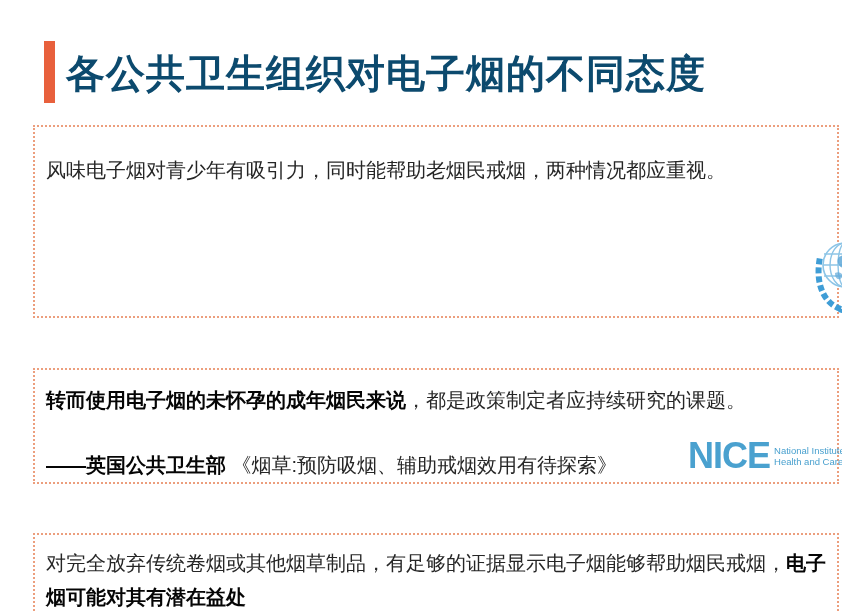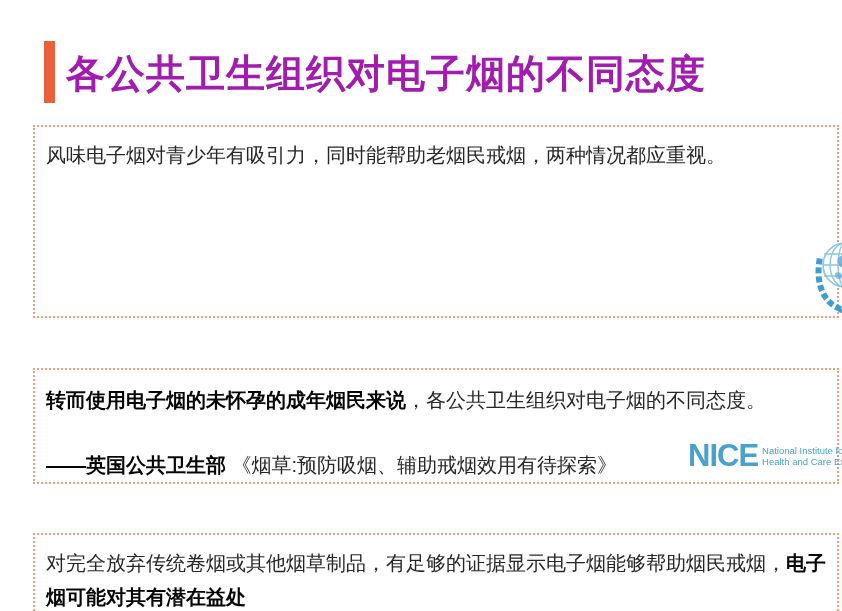--- a/index.html
+++ b/index.html
@@ -3,44 +3,44 @@
 <meta charset="utf-8">
 <style>
   * { margin:0; padding:0; box-sizing:border-box; }
   html,body { width:842px; height:611px; background:#ffffff; }
   body { font-family:"Liberation Sans","DejaVu Sans",sans-serif; }
   .page { position:relative; width:842px; height:611px; overflow:hidden; background:#ffffff; }
 
   
   .accent-bar { position:absolute; left:44px; top:41px; width:11px; height:62px; background:#E8603C; }
   .page-title { position:absolute; left:66px; top:47px; font-size:39px; font-weight:700;
-                color:#a21caf; letter-spacing:1px; white-space:nowrap; }
+                color:#0c4a6e; letter-spacing:1px; white-space:nowrap; }
 
   
   .quote-box { position:absolute; left:33px; width:806px; border:2px dotted #EC9E7D;
                padding:8px 11px; color:#262626; font-size:20px; line-height:35px; background:#fff; }
   .quote-box p { white-space:normal; }
   .box1 { top:125px; height:193px; }
   .box2 { top:368px; height:116px; }
   .box3 { top:533px; height:130px; line-height:34px; padding-top:7px; }
   .b { font-weight:700; color:#050505; }
-  .box1 .p1 { margin-top:3px; }
+  .box1 .p1 { margin-top:18px; }
   .box1 .p2 { margin-top:22px; padding-right:30px; }
   .box1 .attr { margin-top:13px; }
   .box2 .p1 { margin-top:5px; }
   .box2 .attr { margin-top:30px; }
   .box3 .p1 { margin-top:4px; }
 
   
   .un-logo { position:absolute; left:811px; top:229px; width:70px; height:84px; }
 
   
   .nice-logo { position:absolute; left:688px; top:441px; display:flex; align-items:flex-start;
                color:#4AA1CF; white-space:nowrap; }
-  .nice-word { font-size:31px; font-weight:700; line-height:30px; letter-spacing:-1px; }
+  .nice-word { font-size:36px; font-weight:700; line-height:30px; letter-spacing:-1px; }
   .nice-tag { display:flex; flex-direction:column; font-size:9.5px; line-height:11px;
               margin-left:4px; margin-top:4px; font-weight:400; }
 </style>
 </head>
 <body>
 
 <div class="page">
 
   <span class="accent-bar"></span>
   <h1 class="page-title">各公共卫生组织对电子烟的不同态度</h1>
@@ -59,21 +59,21 @@
       <line x1="13" y1="47" x2="55" y2="47" stroke="#8CC4E6" stroke-width="1.4"></line>
       <path d="M28 28 q6 -4 10 0 q4 5 -1 9 q-6 4 -9 -1 q-3 -4 0 -8 Z" fill="#5FA8D8" opacity="0.85"></path>
       <path d="M24 44 q4 -2 7 1 q2 3 -2 5 q-5 1 -5 -6 Z" fill="#5FA8D8" opacity="0.7"></path>
       <path d="M30 80 C12 74, 4 54, 9 28" fill="none" stroke="#3F9DD6" stroke-width="6" stroke-dasharray="6 3"></path>
       <path d="M40 80 C58 74, 66 54, 61 28" fill="none" stroke="#3F9DD6" stroke-width="6" stroke-dasharray="6 3"></path>
       <path d="M28 81 q7 3 14 0" fill="none" stroke="#3F9DD6" stroke-width="4"></path>
     </svg>
   </div>
 
   <section class="quote-box box2">
-    <p class="p1"><span class="b">转而使用电子烟的未怀孕的成年烟民来说</span><span>，各公共卫生组织对电子烟的不同态度。</span></p>
+    <p class="p1"><span class="b">转而使用电子烟的未怀孕的成年烟民来说</span><span>，都是政策制定者应持续研究的课题。</span></p>
     <p class="attr"><span class="b">——英国公共卫生部</span><span> 《烟草:预防吸烟、辅助戒烟效用有待探索》</span></p>
   </section>
 
   <div class="nice-logo">
     <span class="nice-word">NICE</span>
     <span class="nice-tag">
       <span>National Institute for</span>
       <span>Health and Care Excellence</span>
     </span>
   </div>

